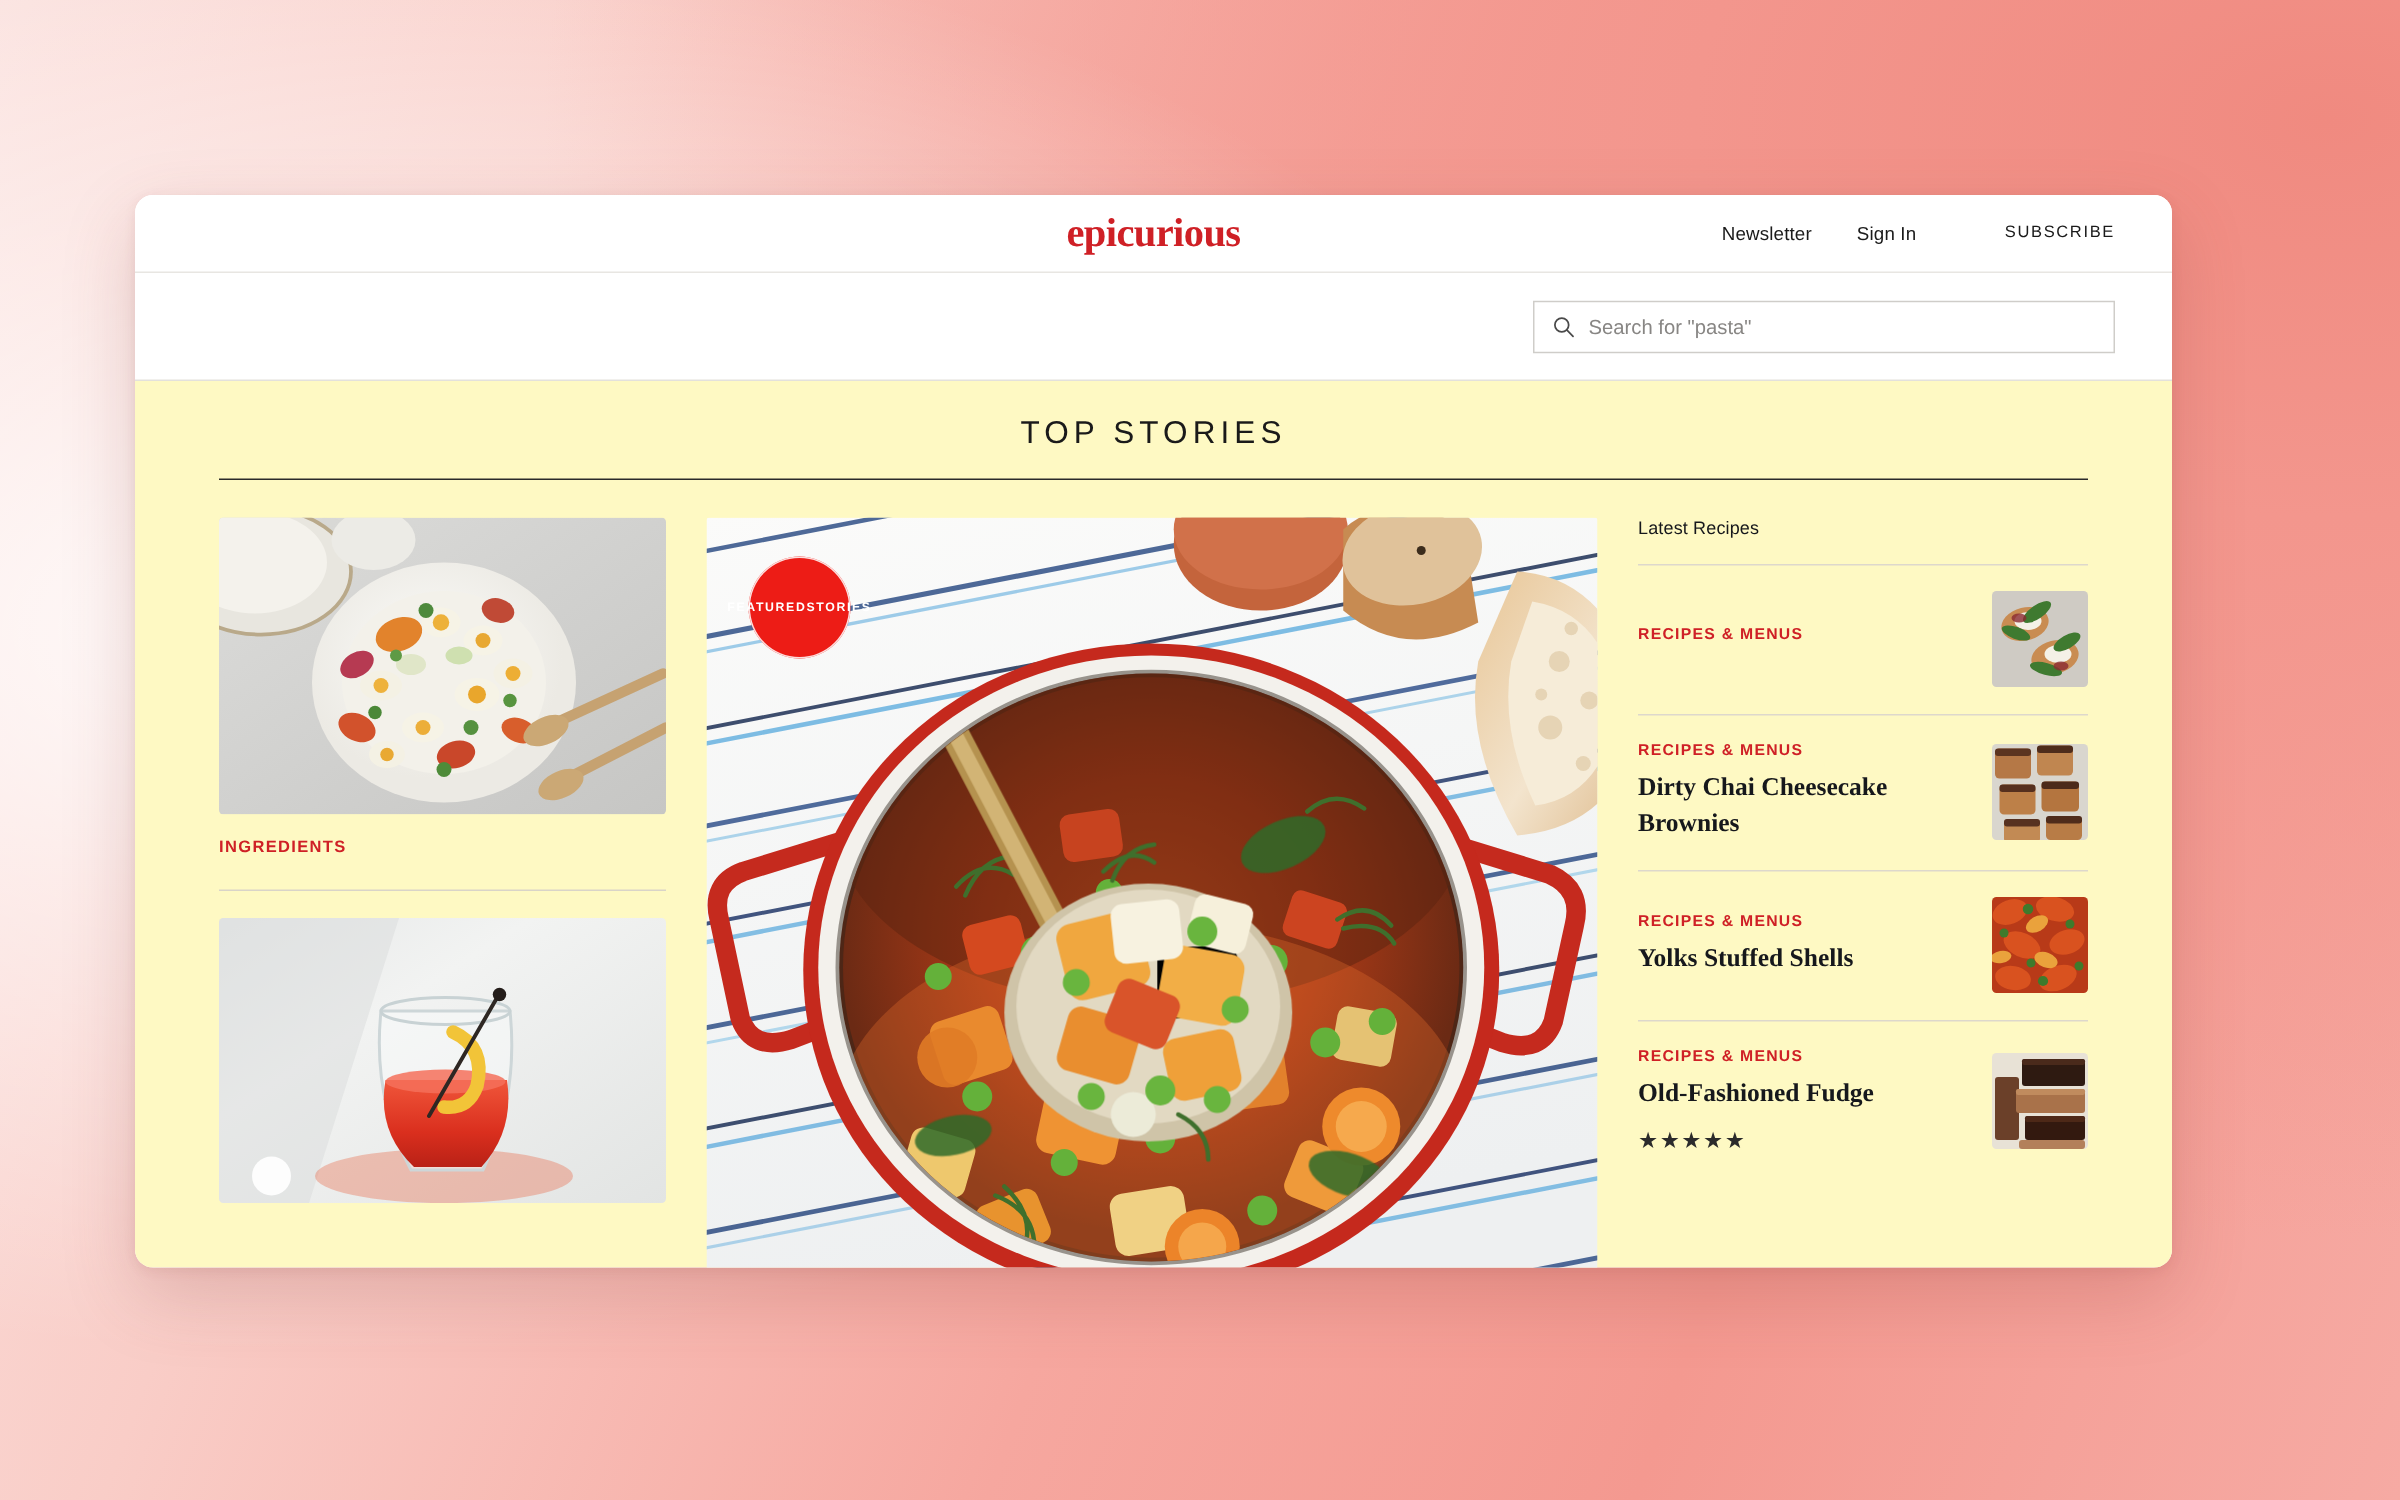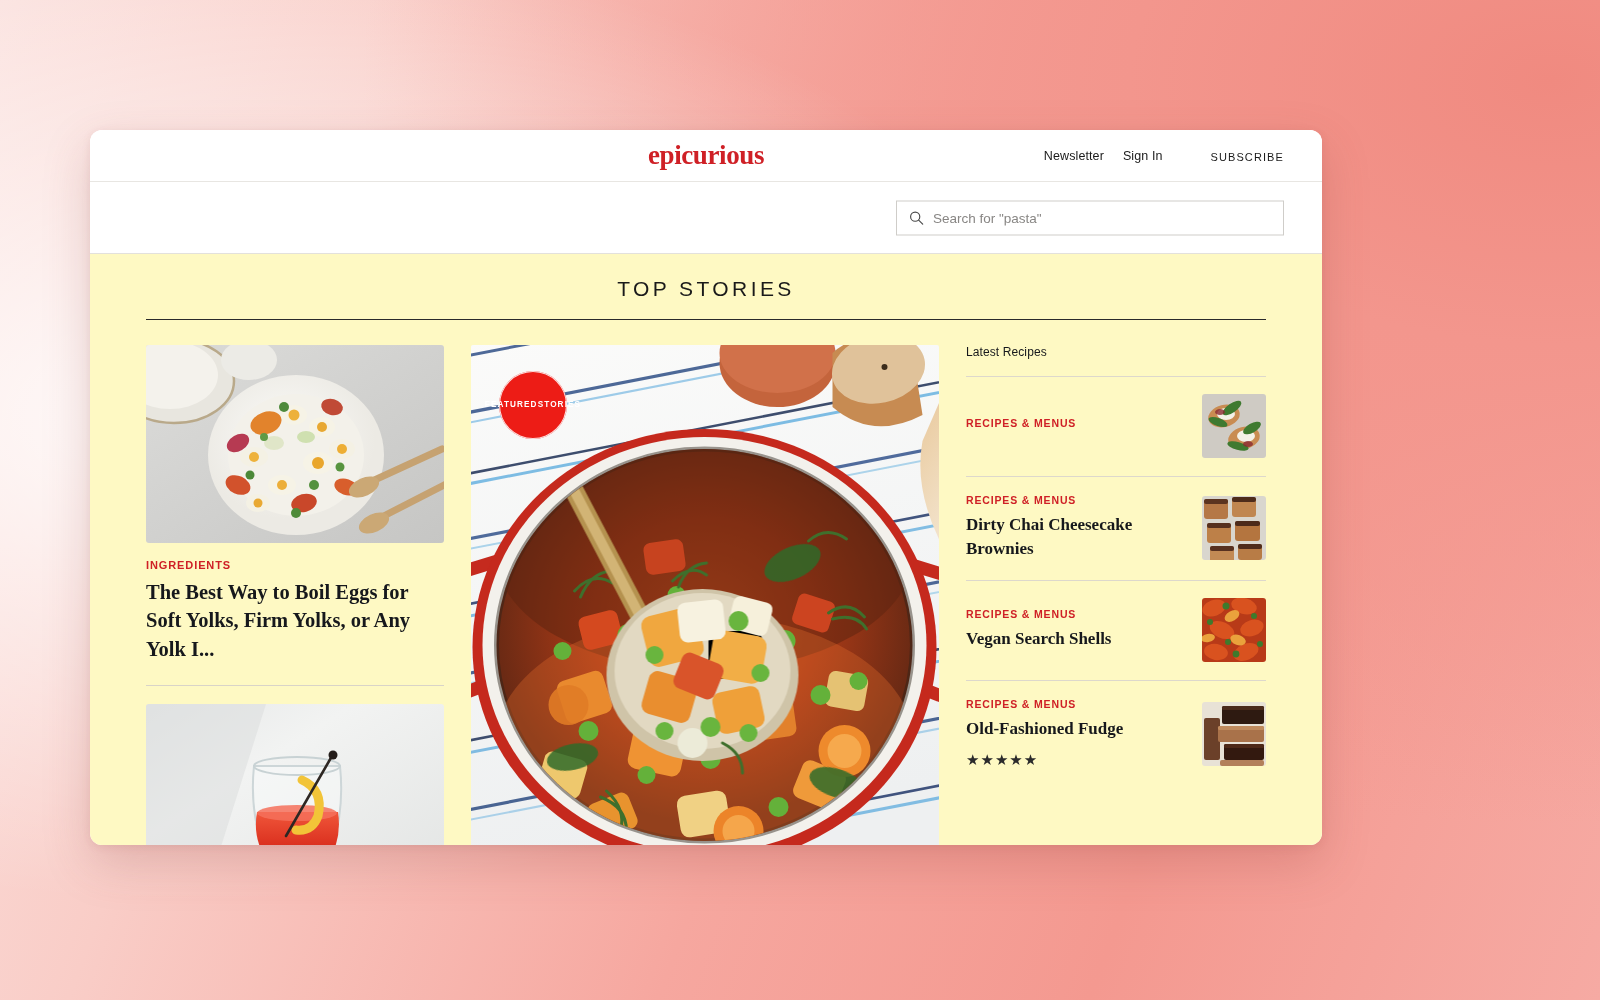--- a/index.html
+++ b/index.html
@@ -24,21 +24,21 @@
       radial-gradient(130% 115% at 12% 42%, rgba(255,255,255,0.92) 0%, rgba(255,255,255,0.55) 16%, rgba(255,255,255,0.0) 42%),
       radial-gradient(120% 120% at 97% 8%, #f08a80 0%, #f3968d 22%, rgba(243,150,141,0) 62%),
       linear-gradient(110deg, #fbe2df 0%, #f9cdc7 22%, #f6a79f 52%, #f49990 74%, #f6aaa3 100%);
   }
 
   
   #browser-window {
     position: absolute;
     left: 90px;
     top: 130px;
-    width: 1232px;
+    width: 1358px;
     height: 715px;
     background: #ffffff;
     border-radius: 12px;
     overflow: hidden;
     box-shadow: 0 18px 48px rgba(140, 60, 55, 0.22), 0 2px 8px rgba(140,60,55,0.10);
   }
 
   
   #masthead {
     position: relative;
@@ -55,22 +55,22 @@
     font-size: 27px;
     color: #cf2026;
     letter-spacing: -0.4px;
   }
   #masthead-utility {
     position: absolute;
     right: 38px;
     top: 50%;
     transform: translateY(-50%);
     display: flex;
-    align-items: flex-end;
-    gap: 19px;
+    align-items: flex-start;
+    gap: 30px;
   }
   .utility-link {
     font-size: 12.5px;
     color: #1a1a1a;
     text-decoration: none;
     letter-spacing: 0.1px;
     cursor: pointer;
     white-space: nowrap;
   }
   .utility-link.subscribe {
@@ -367,21 +367,20 @@
               </g>
               <g stroke="#c6a271" stroke-width="7" stroke-linecap="round">
                 <line x1="222" y1="138" x2="296" y2="104"></line>
                 <line x1="232" y1="174" x2="298" y2="140"></line>
               </g>
               <ellipse cx="218" cy="142" rx="16" ry="9" fill="#cba875" transform="rotate(-24 218 142)"></ellipse>
               <ellipse cx="228" cy="178" rx="16" ry="9" fill="#cba875" transform="rotate(-24 228 178)"></ellipse>
             </svg>
           </div>
           <div class="kicker">INGREDIENTS</div>
-          <div class="story-headline">The Best Way to Boil Eggs for Soft Yolks, Firm Yolks, or Any Yolk I...</div>
         </div>
 
         <div id="left-divider"></div>
 
         <div>
           <div class="thumb-frame" style="height:190px">
             <svg width="298" height="190" viewBox="0 0 298 190" preserveAspectRatio="xMidYMid slice">
               <defs>
                 <linearGradient id="tablebg" x1="0" y1="0" x2="1" y2="1">
                   <stop offset="0%" stop-color="#e6e8e8"></stop>
@@ -638,21 +637,21 @@
                 <rect x="36" y="48" width="24" height="5" rx="2" fill="#4f2c1b"></rect>
               </g>
             </svg>
           </div>
         </div>
         <div class="rail-rule"></div>
 
         <div class="rail-item">
           <div class="rail-text">
             <div class="rail-kicker">RECIPES &amp; MENUS</div>
-            <div class="rail-headline">Vegan Search Shells</div>
+            <div class="rail-headline">Yolks Stuffed Shells</div>
           </div>
           <div class="rail-thumb">
             <svg width="64" height="64" viewBox="0 0 64 64">
               <rect width="64" height="64" fill="#b83a18"></rect>
               <g fill="#d9521f">
                 <ellipse cx="12" cy="10" rx="12" ry="8" transform="rotate(-20 12 10)"></ellipse>
                 <ellipse cx="42" cy="8" rx="13" ry="8" transform="rotate(15 42 8)"></ellipse>
                 <ellipse cx="20" cy="32" rx="13" ry="8" transform="rotate(25 20 32)"></ellipse>
                 <ellipse cx="50" cy="30" rx="12" ry="8" transform="rotate(-18 50 30)"></ellipse>
                 <ellipse cx="14" cy="54" rx="12" ry="8" transform="rotate(10 14 54)"></ellipse>

